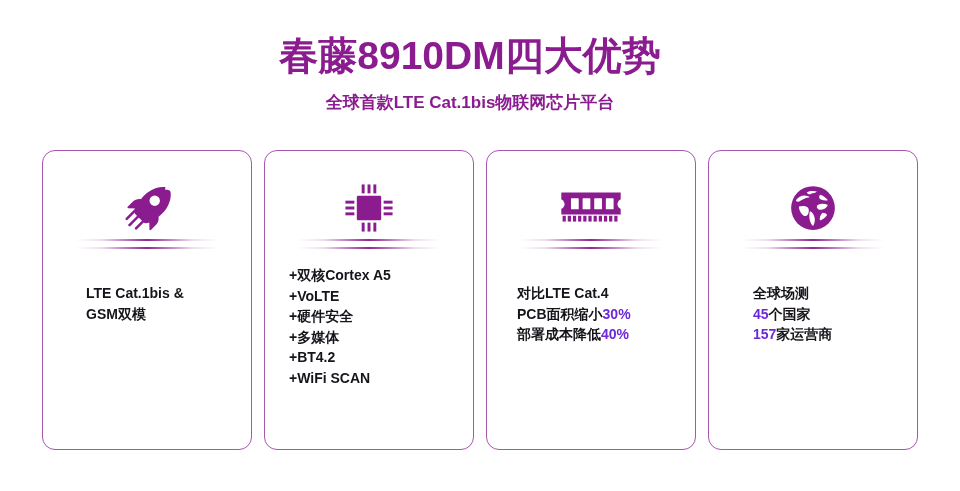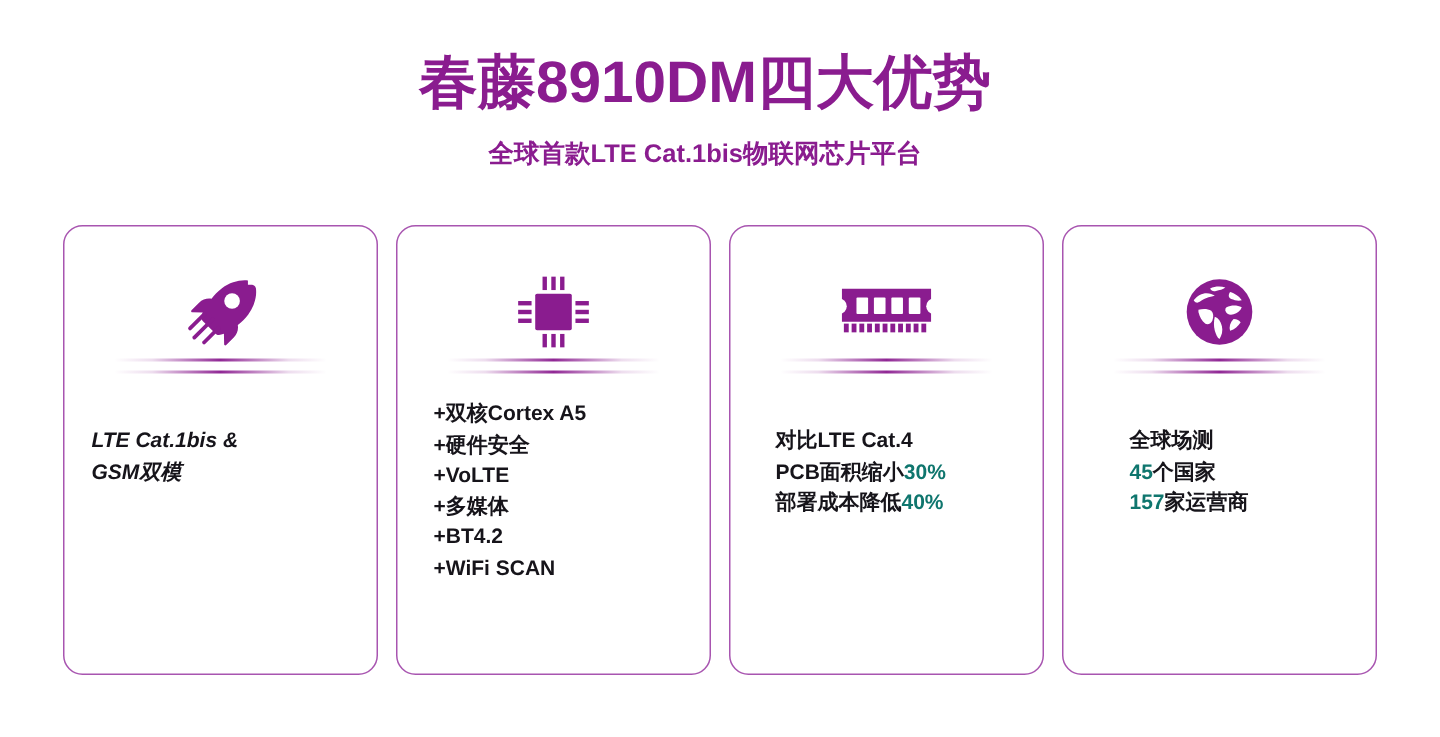--- a/index.html
+++ b/index.html
@@ -115,25 +115,25 @@
     margin: 0 auto;
     font-size: 14px;
     font-weight: bold;
     color: #16141a;
     line-height: 20.5px;
   }
   .card-line {
     white-space: nowrap;
   }
   .hl {
-    color: #0f766e;
+    color: #6d28d9;
   }
 
   
-  .card.c1 .card-text { width: 154px; margin-left: 18px; font-style: italic; }
+  .card.c1 .card-text { width: 154px; margin-left: 43px; }
   .card.c2 .card-text { width: 160px; }
   .card.c3 .card-text { width: 160px; margin-left: 30px; }
   .card.c4 .card-text { width: 150px; margin-left: 44px; }
 </style>
 </head>
 <body>
 
 <div class="slide">
 
   <div class="header">
@@ -189,22 +189,22 @@
           </g>
         </svg>
       </div>
       <div class="dividers">
         <div class="divline one"></div>
         <div class="divline two"></div>
       </div>
       <div class="card-body">
         <div class="card-text" style="margin-top:-18px;">
           <div class="card-line">+双核Cortex A5</div>
+          <div class="card-line">+VoLTE</div>
           <div class="card-line">+硬件安全</div>
-          <div class="card-line">+VoLTE</div>
           <div class="card-line">+多媒体</div>
           <div class="card-line">+BT4.2</div>
           <div class="card-line">+WiFi SCAN</div>
         </div>
       </div>
     </div>
 
     <div class="card c3">
       <div class="icon-wrap">
         <svg width="62" height="40" viewBox="0 0 96 56" aria-hidden="true">

